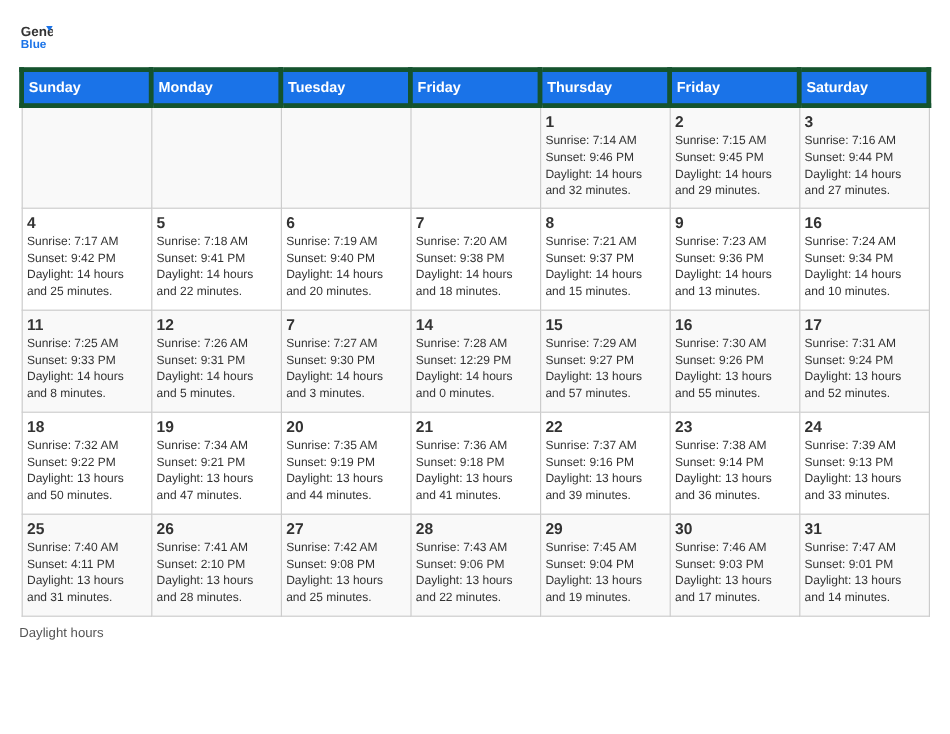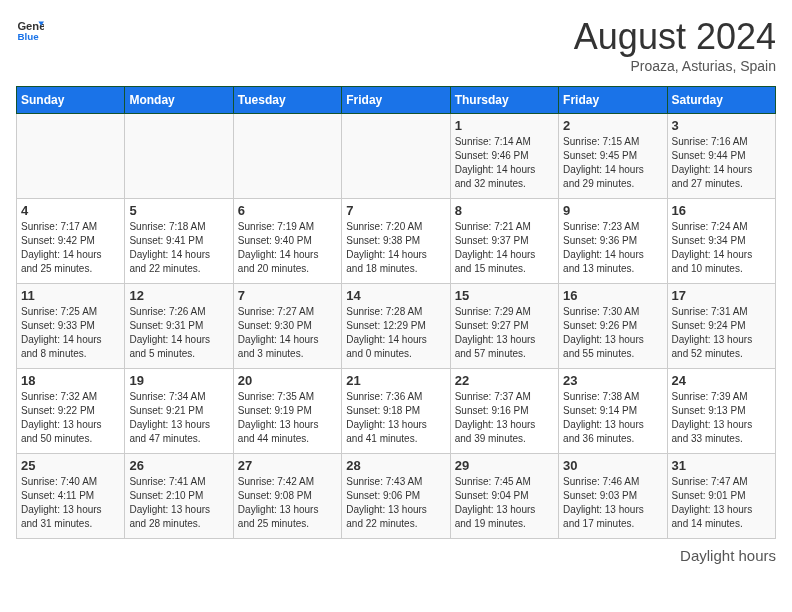--- a/index.html
+++ b/index.html
@@ -42,21 +42,21 @@
       border-collapse: collapse;
       table-layout: fixed;
     }
     thead tr th {
       background-color: #1a73e8;
       color: #fff;
       font-size: 12px;
       font-weight: bold;
       padding: 6px 4px;
       text-align: left;
-      border: 1px solid #14532d;
+      border: 4px solid #14532d;
     }
     tbody tr td {
       vertical-align: top;
       font-size: 10px;
       color: #333;
       padding: 4px;
       border: 1px solid #ccc;
       height: 85px;
       background: #fff;
     }
@@ -69,39 +69,35 @@
       display: block;
       margin-bottom: 2px;
     }
     .day-info {
       font-size: 10px;
       line-height: 1.4;
       color: #333;
     }
     .footer {
       margin-top: 8px;
-      font-size: 15px;
+      font-size: 11px;
       color: #555;
-      text-align: right;
+      text-align: left;
     }
   </style>
 </head>
 <body>
 
 <div class="header">
   <div class="logo">
     <svg class="logo-icon" viewBox="0 0 40 40">
       <text x="2" y="20" font-size="16" font-weight="bold" fill="#333">General</text>
       <text x="2" y="34" font-size="14" font-weight="bold" fill="#1a73e8">Blue</text>
       <polygon points="32,8 40,8 36,14" fill="#1a73e8"></polygon>
     </svg>
-  </div>
-  <div class="title-block">
-    <div class="main-title">August 2024</div>
-    <div class="subtitle">Proaza, Asturias, Spain</div>
   </div>
 </div>
 
 <table>
   <thead>
     <tr>
     <th>Sunday</th>
         <th>Monday</th>
         <th>Tuesday</th>
         <th>Friday</th>

